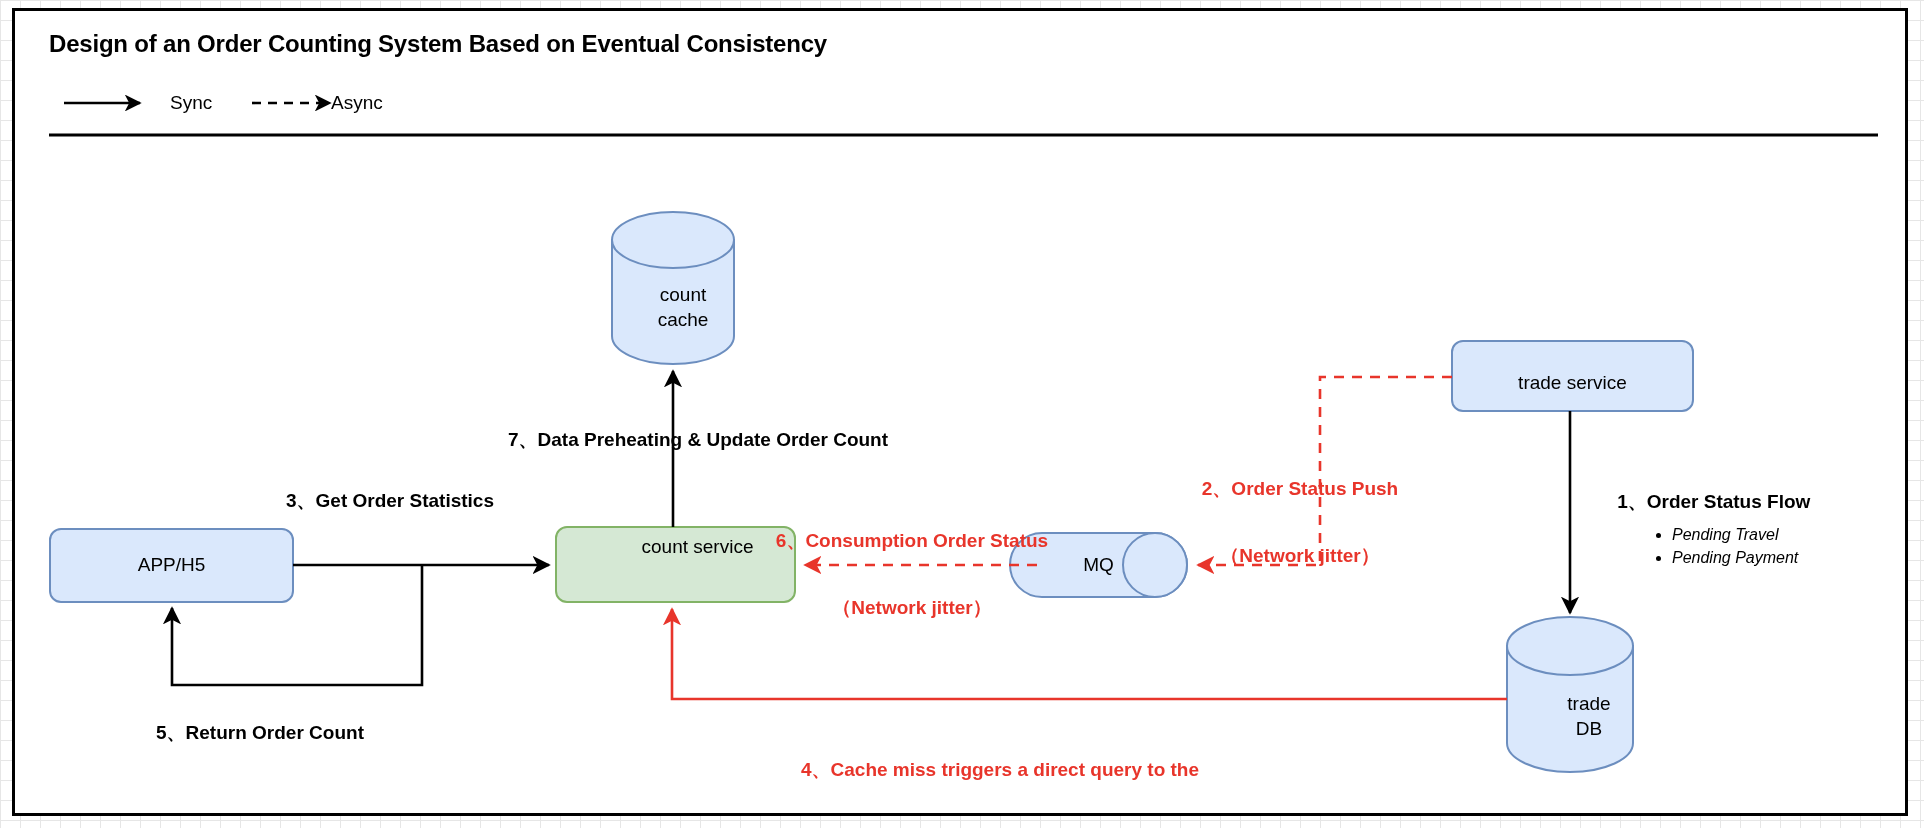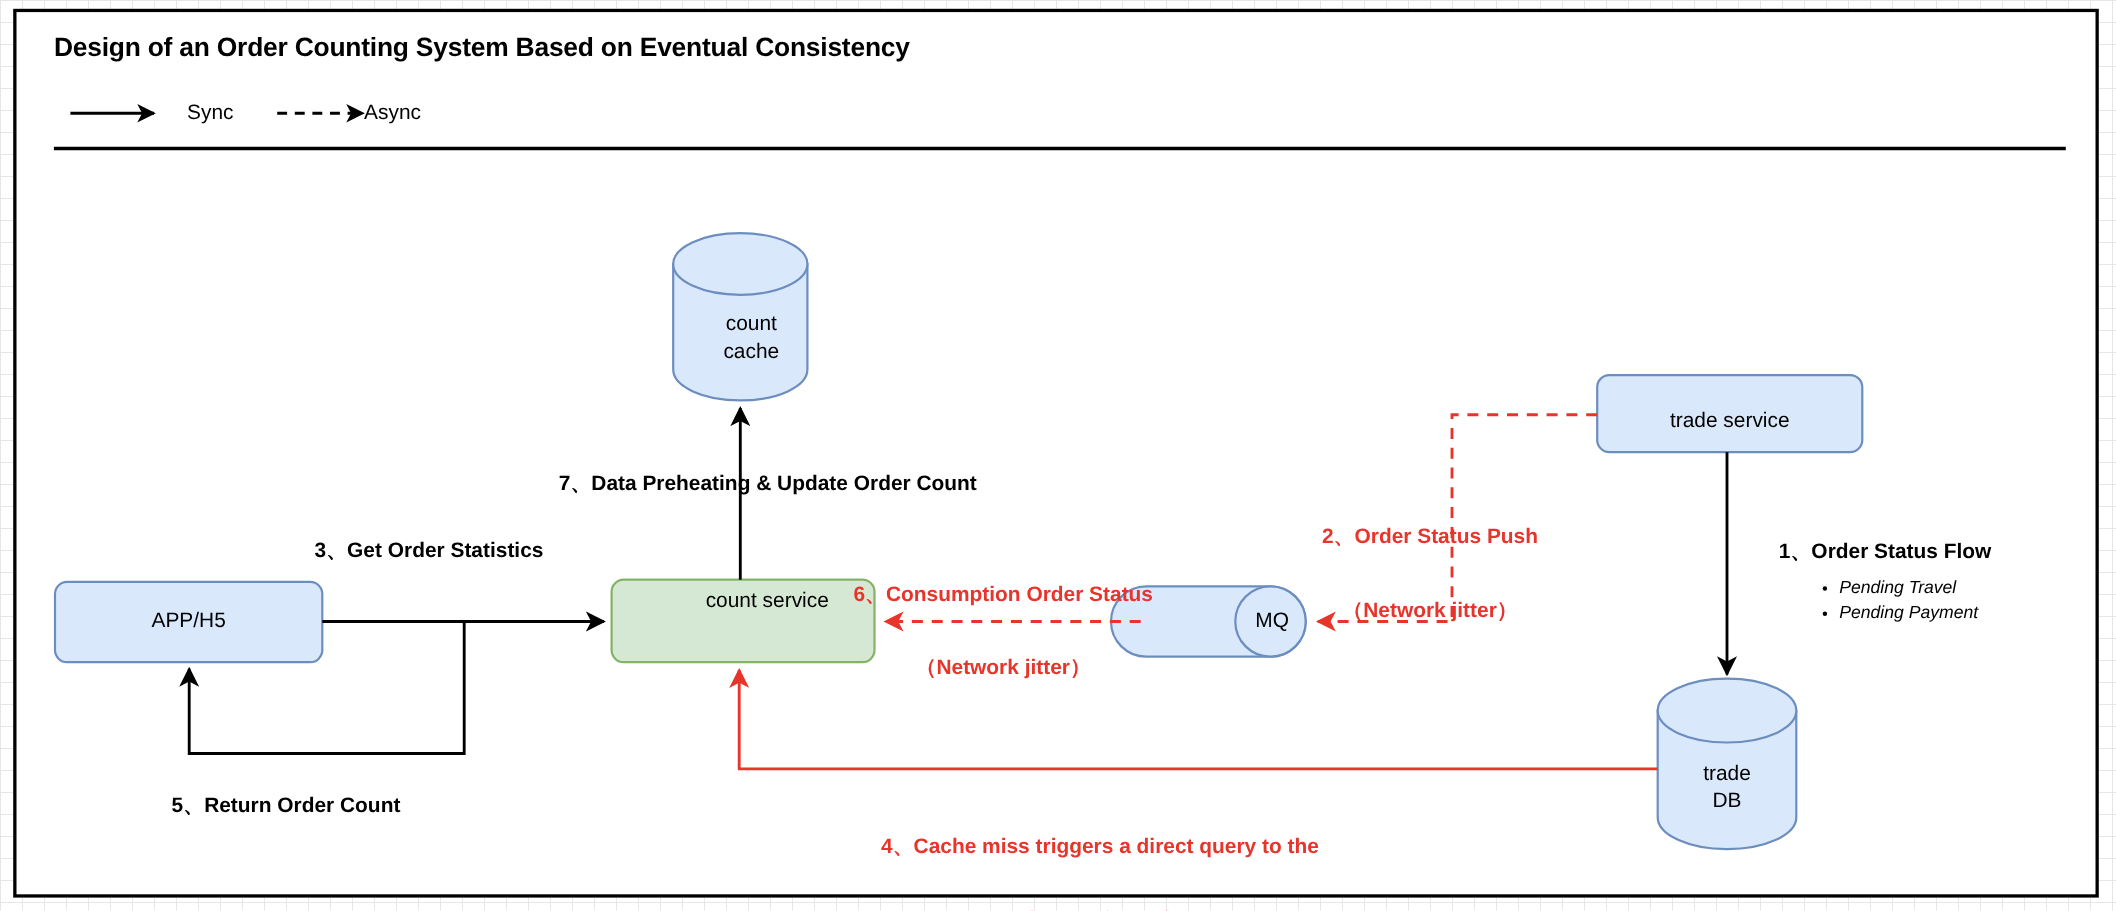--- a/index.html
+++ b/index.html
@@ -158,25 +158,25 @@
   <div class="lbl legend-txt" style="left:170px; top:92px;">Sync</div>
   <div class="lbl legend-txt" style="left:331px; top:92px;">Async</div>
 
   <div class="node-label" style="left:612px; top:268px; width:142px; height:80px; white-space:pre-line;">count
 cache</div>
 
   <div class="node-label" style="left:50px; top:529px; width:243px; height:73px;border-radius:20px;">APP/H5</div>
 
   <div class="node-label" style="left:556px; top:510px; width:283px; height:75px;">count service</div>
 
-  <div class="node-label" style="left:1100px; top:533px; width:113px; height:64px;">MQ</div>
+  <div class="node-label" style="left:1042px; top:533px; width:113px; height:64px;">MQ</div>
 
   <div class="node-label" style="left:1452px; top:341px; width:241px; height:84px;border-radius:12px;">trade service</div>
 
-  <div class="node-label" style="left:1507px; top:678px; width:126px; height:78px; white-space:pre-line;">trade
+  <div class="node-label" style="left:1507px; top:678px; width:126px; height:78px; white-space:pre-line;padding-left:19px;">trade
 DB</div>
 
   <div class="lbl step-black" style="left:448px; top:429px; width:500px;">7、Data Preheating &amp; Update Order Count</div>
 
   <div class="lbl step-black" style="left:240px; top:490px; width:300px;">3、Get Order Statistics</div>
 
   <div class="lbl step-black" style="left:100px; top:722px; width:320px;">5、Return Order Count</div>
 
   <div class="lbl step-red" style="left:712px; top:485px; width:400px;">
     <div>6、Consumption Order Status</div>

